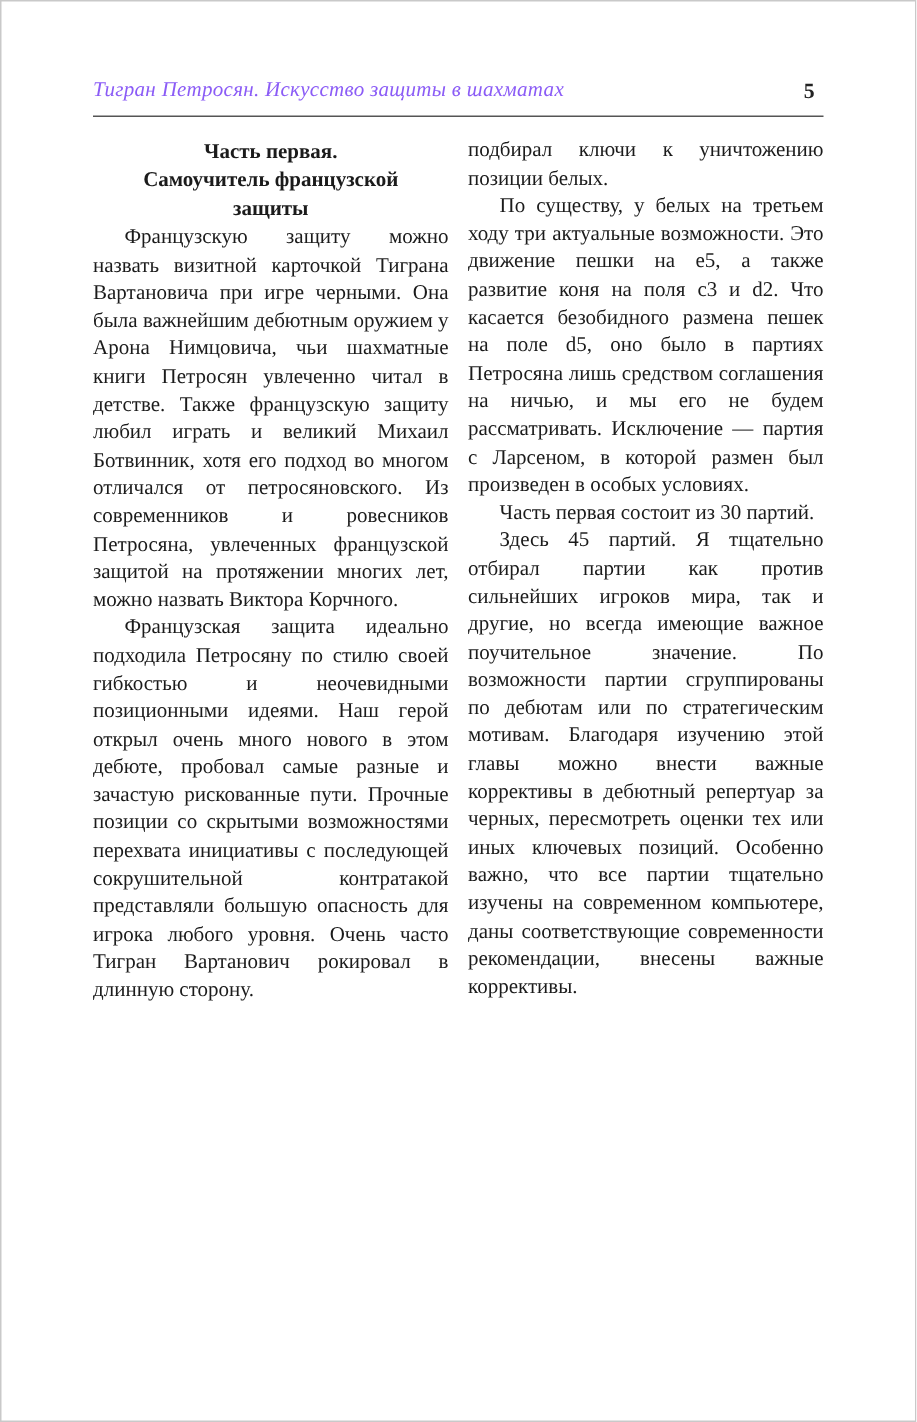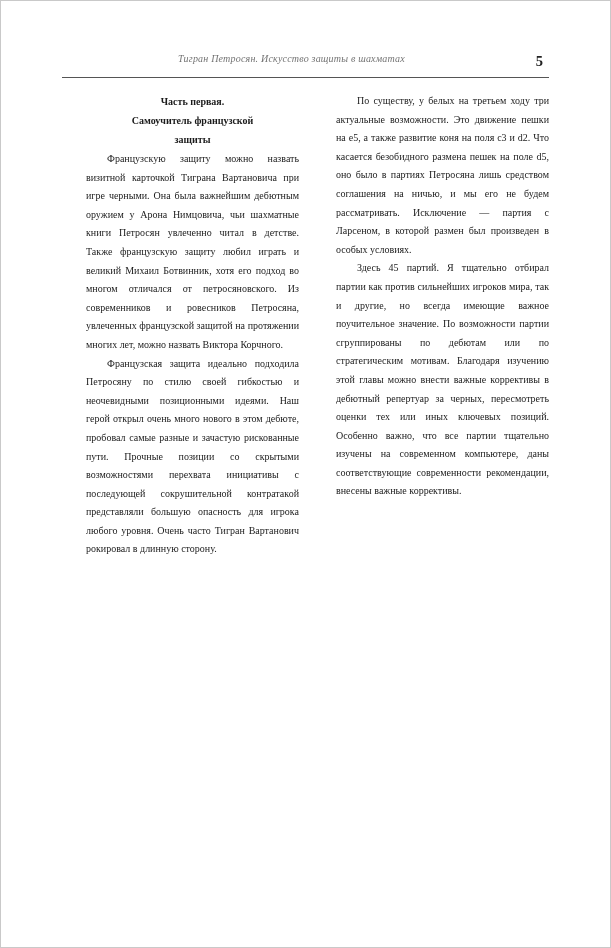--- a/index.html
+++ b/index.html
@@ -16,25 +16,25 @@
     border: 1px solid #c9c9c9;
     padding: 52px 61px 0 61px;
     overflow: hidden;
   }
   .running-head {
     position: relative;
     height: 22px;
   }
   .running-head .head-title {
     display: block;
-    text-align: center;
+    text-align: left;
     font-style: italic;
-    font-size: 10px;
+    font-size: 14px;
     letter-spacing: 0.2px;
-    color: #737373;
+    color: #8b5cf6;
     padding-right: 28px;
   }
   .running-head .page-num {
     position: absolute;
     right: 6px;
     top: 0;
     font-weight: bold;
     font-style: normal;
     font-size: 14.5px;
     color: #222;
@@ -43,25 +43,24 @@
     border: 0;
     border-top: 1px solid #555;
     margin: 2px 0 14px 0;
   }
   .columns {
     display: flex;
     gap: 13px;
   }
   .col {
     flex: 1 1 0;
-    font-size: 10px;
+    font-size: 14px;
     line-height: 18.6px;
     text-align: justify;
     hyphens: auto;
-    margin-left: 24px;
     -webkit-hyphens: auto;
   }
   .section-heading {
     font-weight: bold;
     text-align: center;
     white-space: pre-line;
     line-height: 19px;
     margin-bottom: 1px;
     hyphens: none;
   }
@@ -92,19 +91,21 @@
 
     <div class="col">
       <div class="section-heading">Часть первая.
 Самоучитель французской
 защиты</div>
       <p>Французскую защиту можно назвать визитной карточкой Тиграна Вартановича при игре черными. Она была важнейшим дебютным оружием у Арона Нимцовича, чьи шахматные книги Петросян увлеченно читал в детстве. Также французскую защиту любил играть и великий Михаил Ботвинник, хотя его подход во многом отличался от петросяновского. Из современников и ровесников Петросяна, увлеченных французской защитой на протяжении многих лет, можно назвать Виктора Корчного.</p>
       <p>Французская защита идеально подходила Петросяну по стилю своей гибкостью и неочевидными позиционными идеями. Наш герой открыл очень много нового в этом дебюте, пробовал самые разные и зачастую рискованные пути. Прочные позиции со скрытыми возможностями перехвата инициативы с последующей сокрушительной контратакой представляли большую опасность для игрока любого уровня. Очень часто Тигран Вартанович рокировал в длинную сторону.</p>
     </div>
 
     <div class="col">
+      <p class="no-indent">подбирал ключи к уничтожению позиции белых.</p>
       <p>По существу, у белых на третьем ходу три актуальные возможности. Это движение пешки на e5, а также развитие коня на поля c3 и d2. Что касается безобидного размена пешек на поле d5, оно было в партиях Петросяна лишь средством соглашения на ничью, и мы его не будем рассматривать. Исключение — партия с Ларсеном, в которой размен был произведен в особых условиях.</p>
+      <p>Часть первая состоит из 30 партий.</p>
       <p>Здесь 45 партий. Я тщательно отбирал партии как против сильнейших игроков мира, так и другие, но всегда имеющие важное поучительное значение. По возможности партии сгруппированы по дебютам или по стратегическим мотивам. Благодаря изучению этой главы можно внести важные коррективы в дебютный репертуар за черных, пересмотреть оценки тех или иных ключевых позиций. Особенно важно, что все партии тщательно изучены на современном компьютере, даны соответствующие современности рекомендации, внесены важные коррективы.</p>
     </div>
 
   </div>
 
 </div>
 
 </body></html>

